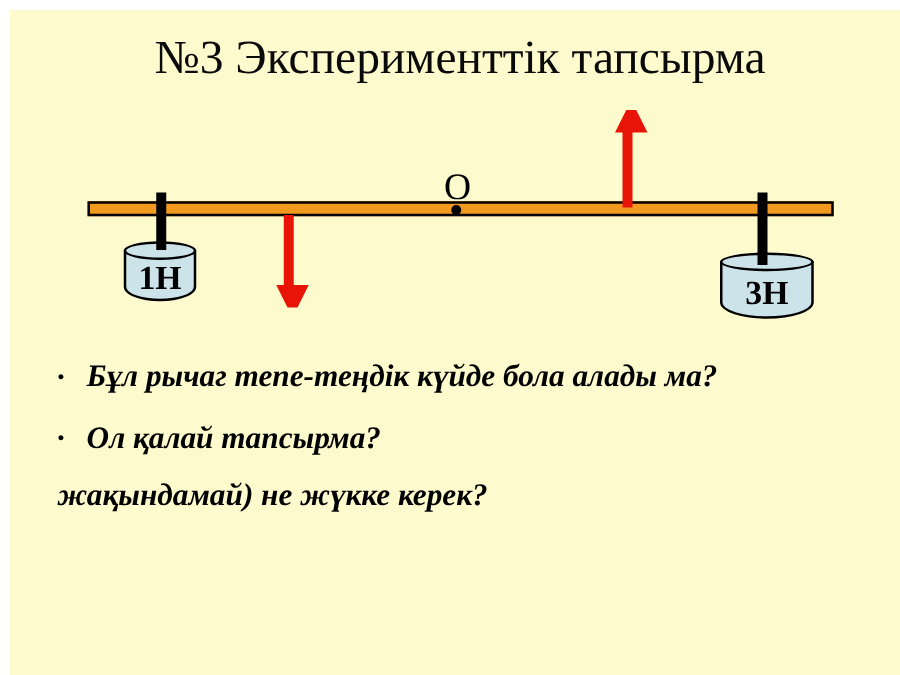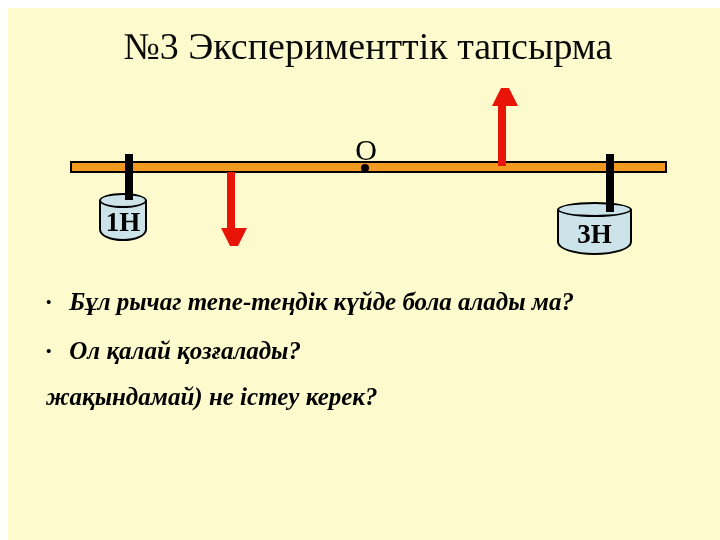--- a/index.html
+++ b/index.html
@@ -34,22 +34,22 @@
     position:absolute; left:353px; top:156px; width:8px; height:8px;
     background:#000; border-radius:50%; z-index:3;
   }
 
   .string { position:absolute; width:3px; background:#000; z-index:4; }
   .string-left  { left:117px; top:146px; height:46px; }
   .string-right { left:598px; top:146px; height:58px; }
 
   
   .cyl { position:absolute; z-index:2; }
-  .cyl-left  { left:91px;  top:185px; width:48px; height:48px; }
-  .cyl-right { left:549px; top:194px; width:75px; height:53px;text-decoration:underline; }
+  .cyl-left  { left:91px;  top:185px; width:58px; height:48px; }
+  .cyl-right { left:568px; top:194px; width:75px; height:53px;text-decoration:underline; }
   .cyl .cyl-body {
     position:absolute; left:0; right:0; top:7px; bottom:0;
     background:#CDE3EA; border:2px solid #000;
     border-radius:0 0 50% 50% / 0 0 28% 28%;
   }
   .cyl .cyl-top {
     position:absolute; left:0; right:0; top:0; height:15px;
     background:#CDE3EA; border:2px solid #000; border-radius:50%;
   }
   .cyl .cyl-label {
@@ -118,17 +118,17 @@
     <div class="cyl cyl-right">
       <div class="cyl-body"></div>
       <div class="cyl-top"></div>
       <div class="cyl-label">3Н</div>
     </div>
 
   </div>
 
   <div class="questions">
     <div class="qline"><span class="bullet">•</span><span>Бұл рычаг тепе-теңдік күйде бола алады ма?</span></div>
-    <div class="qline"><span class="bullet">•</span><span>Ол қалай қозғалады?</span></div>
-    <div class="qline"><span>жақындамай) не істеу керек?</span></div>
+    <div class="qline"><span class="bullet">•</span><span>Ол қалай тапсырма?</span></div>
+    <div class="qline"><span>жақындамай) не жүкке керек?</span></div>
   </div>
 
 </div>
 
 </body></html>

